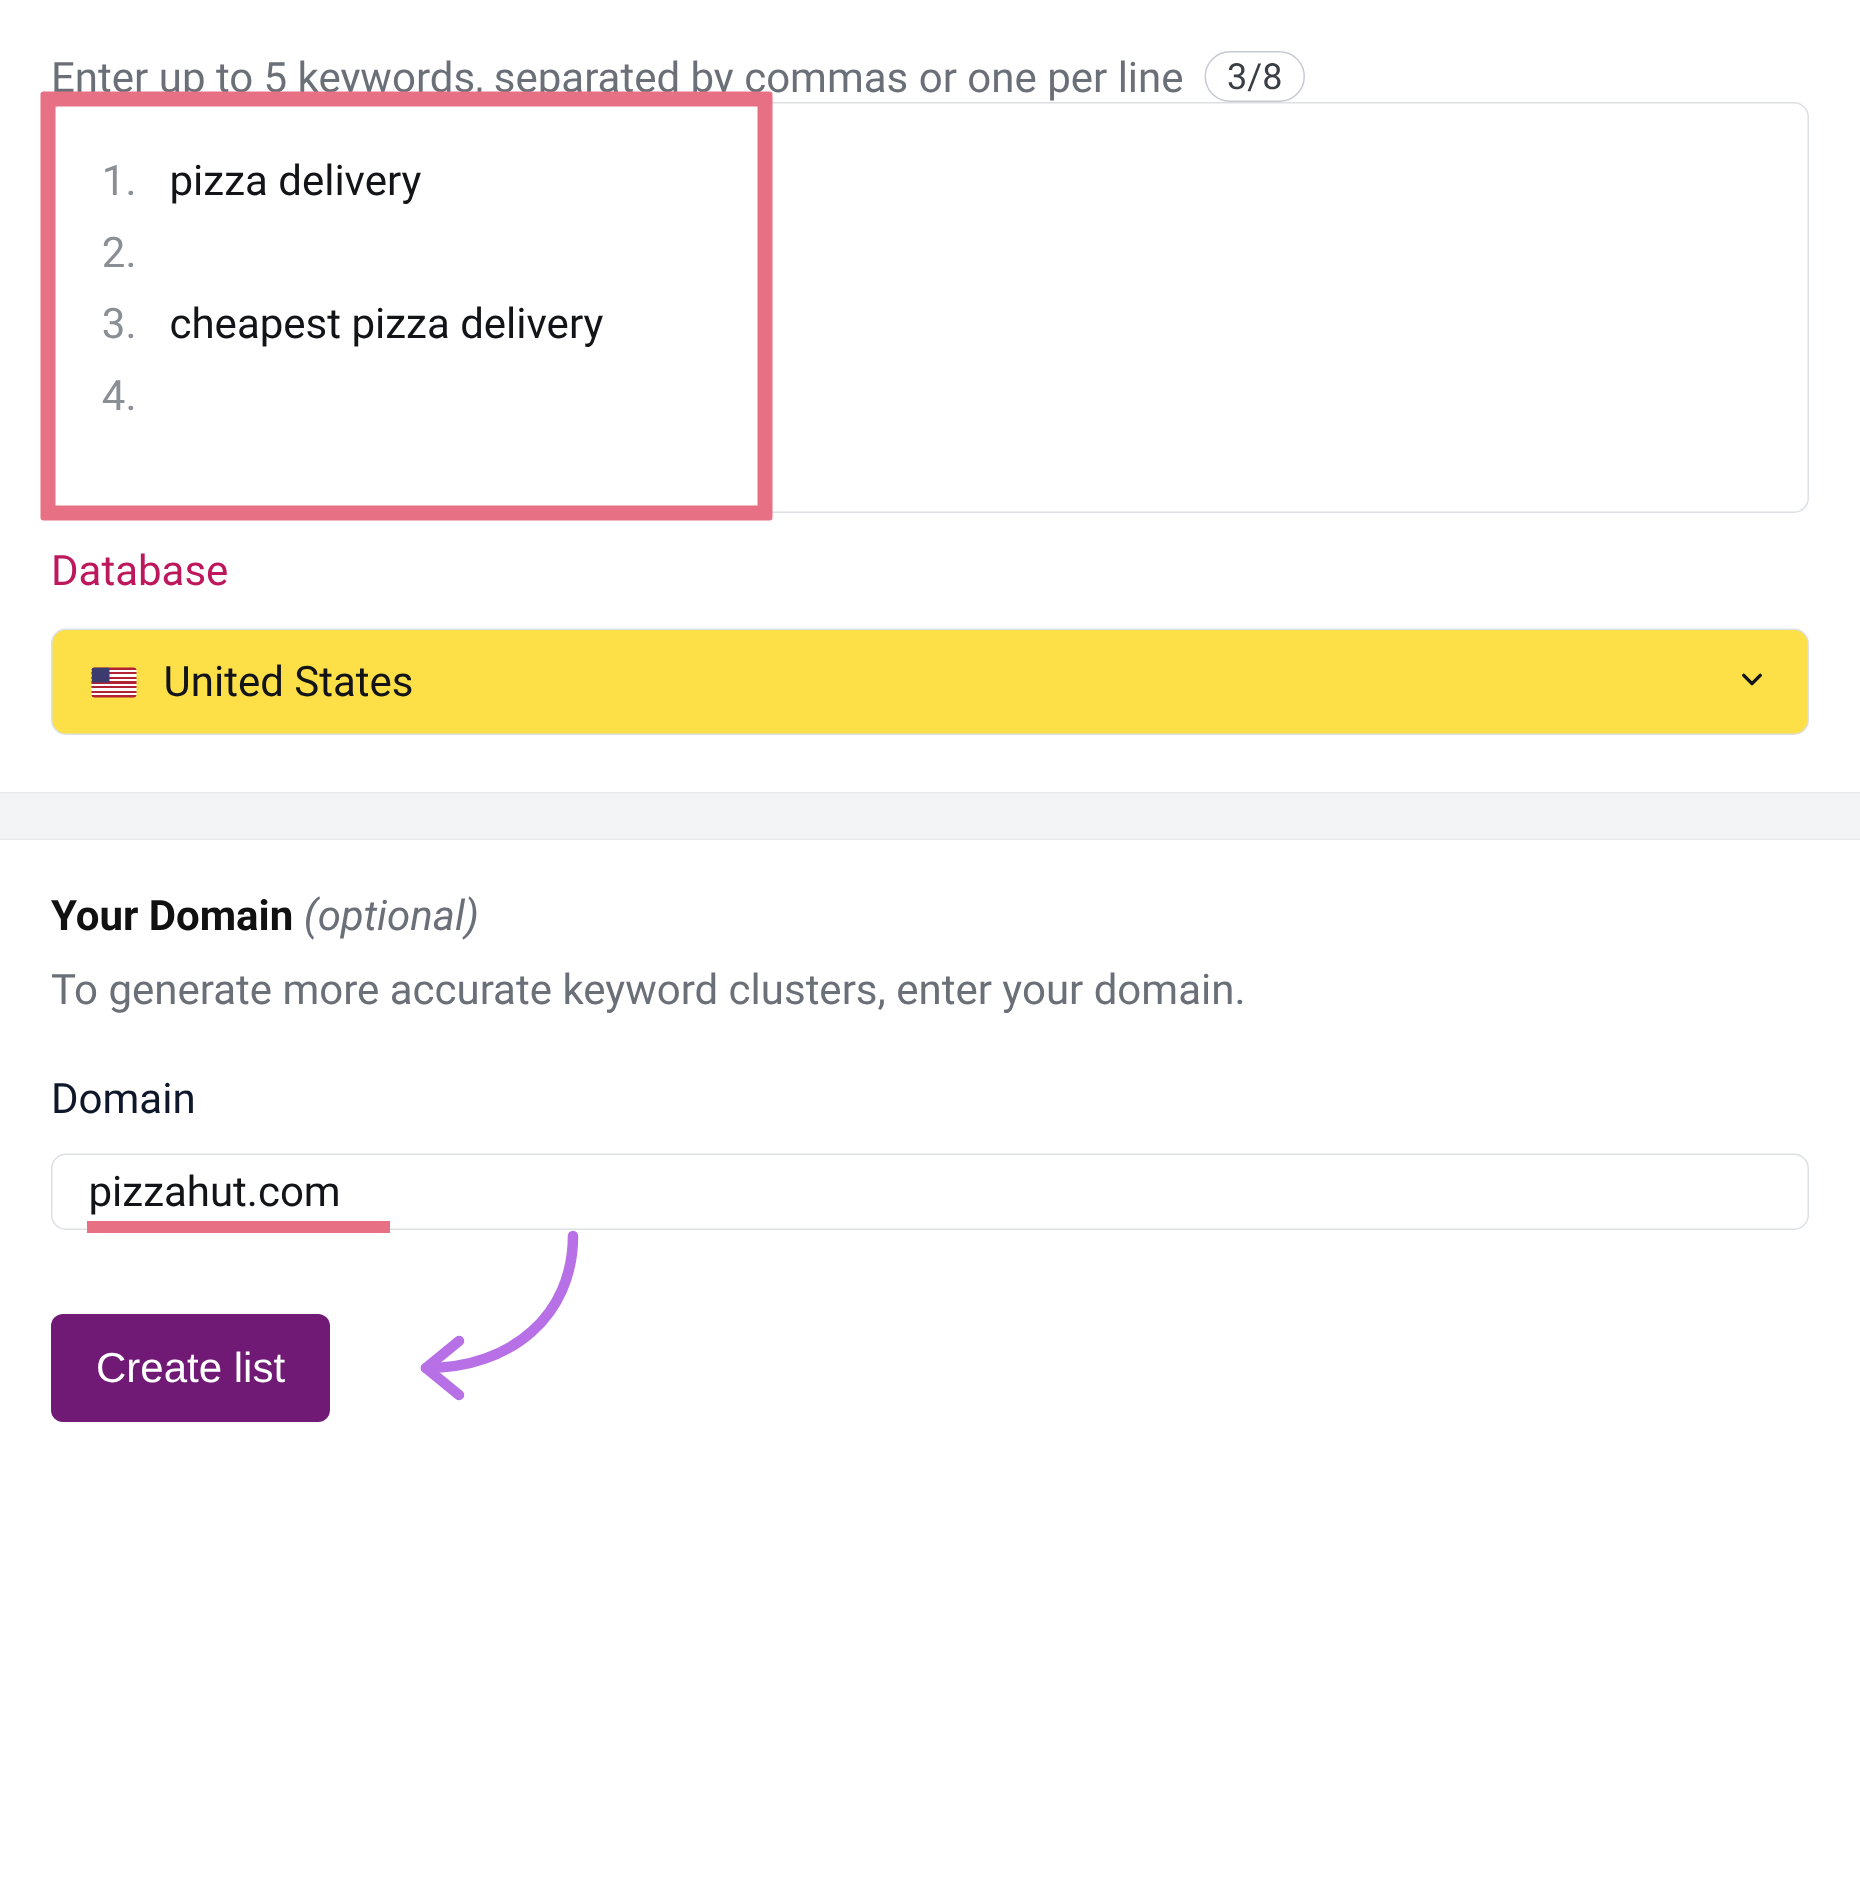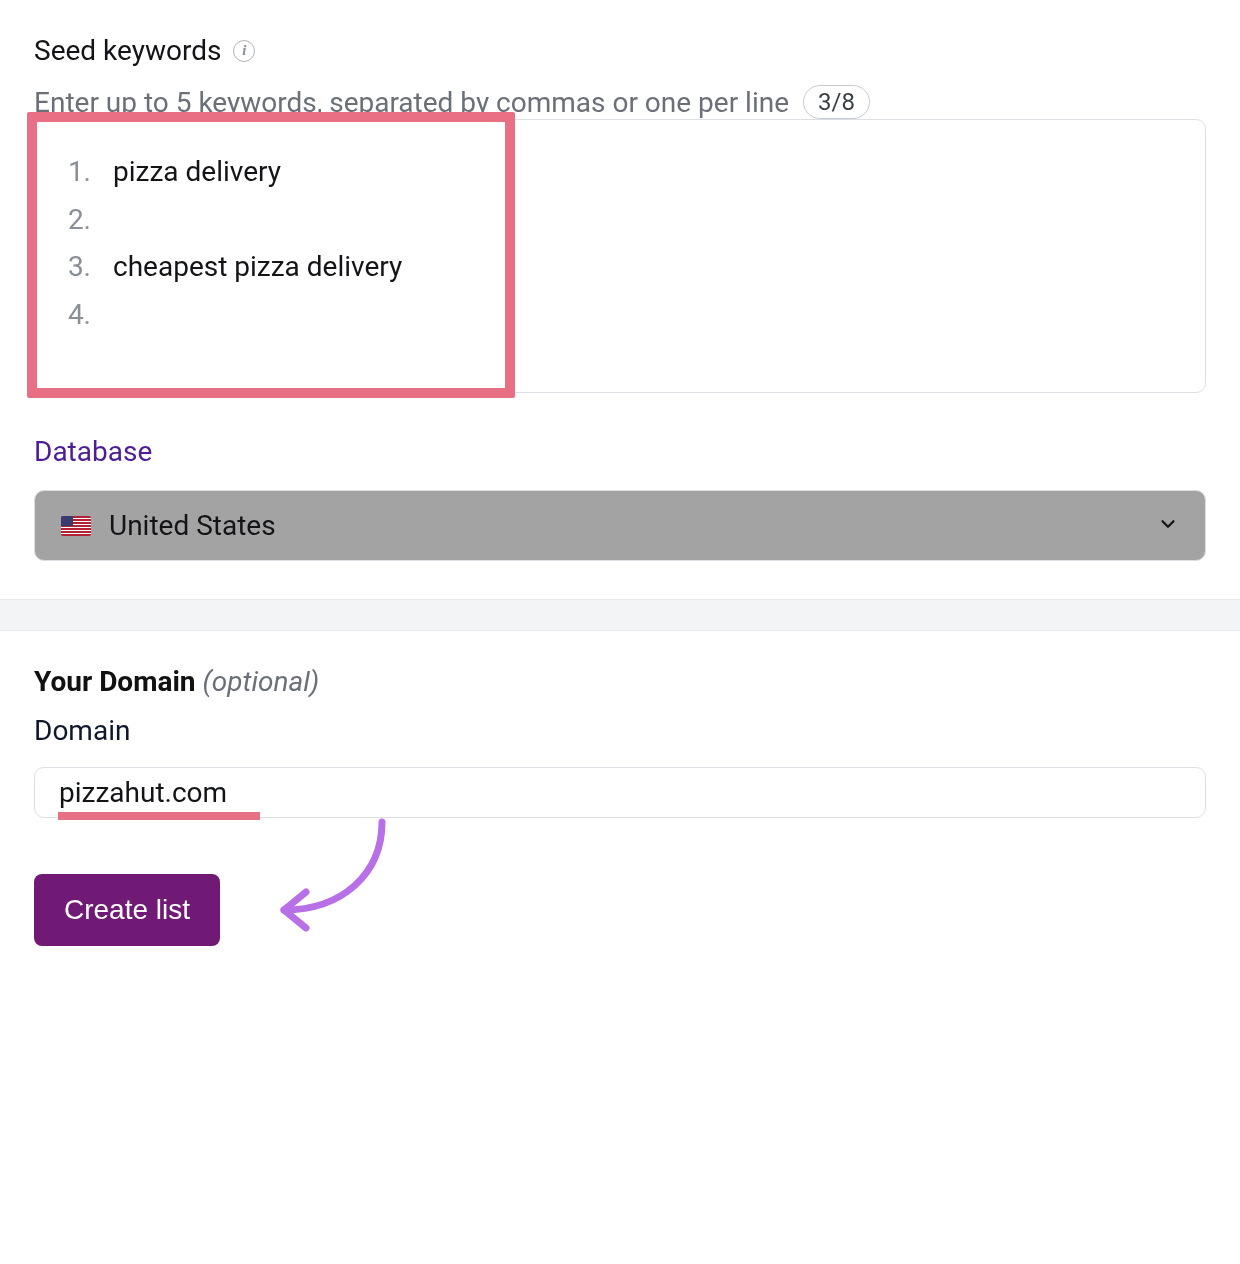--- a/index.html
+++ b/index.html
@@ -31,25 +31,25 @@
   }
   .highlight-overlay {
     position: absolute; left: -8px; top: -8px; width: 488px; height: 286px;
     border: 10px solid #e77085; border-radius: 2px; pointer-events: none;
   }
   .kw-list { list-style: none; }
   .kw-item { display: flex; align-items: baseline; gap: 22px; font-size: 28px; line-height: 1.7; }
   .kw-num { color: #8a8f96; min-width: 26px; text-align: right; }
   .kw-text { color: #121417; }
 
-  .db-label { font-size: 28px; color: #4c1d95; margin: 42px 0 22px 0; }
+  .db-label { font-size: 28px; color: #be185d; margin: 22px 0 22px 0; }
   .select-box {
     border: 1.5px solid #dcdfe4; border-radius: 10px;
     display: flex; align-items: center; padding: 18px 26px; gap: 18px;
-    cursor: pointer; background: #a3a3a3;
+    cursor: pointer; background: #fde047;
   }
   .flag {
     width: 30px; height: 20px; position: relative; overflow: hidden; border-radius: 2px;
     background: linear-gradient(to bottom,
       #b22234 0 7.7%, #fff 7.7% 15.4%, #b22234 15.4% 23.1%, #fff 23.1% 30.8%,
       #b22234 30.8% 38.5%, #fff 38.5% 46.2%, #b22234 46.2% 53.9%, #fff 53.9% 61.6%,
       #b22234 61.6% 69.3%, #fff 69.3% 77%, #b22234 77% 84.7%, #fff 84.7% 92.4%, #b22234 92.4% 100%);
   }
   .flag::before {
     content: ""; position: absolute; left: 0; top: 0; width: 40%; height: 54%;
@@ -81,24 +81,20 @@
   .create-btn {
     background: #701a75; color: #fff; border: none; border-radius: 8px;
     font-size: 28px; font-weight: 500; padding: 20px 30px; cursor: pointer;
   }
   .arrow-svg { position: absolute; left: 228px; top: -60px; pointer-events: none; }
 </style>
 </head>
 <body>
 
 <div class="section">
-  <div class="label-row">
-    <span class="seed-label">Seed keywords</span>
-    <span class="info-icon">i</span>
-  </div>
   <div class="helper-row">
     <span class="helper-text">Enter up to 5 keywords, separated by commas or one per line</span>
     <span class="count-pill">3/8</span>
   </div>
 
   <div class="keyword-box">
     <div class="highlight-overlay"></div>
     <ol class="kw-list">
       <li class="kw-item">
         <span class="kw-num">1.</span>
@@ -130,20 +126,21 @@
   </div>
 </div>
 
 <div class="divider"></div>
 
 <div class="section">
   <div class="your-domain-row">
     <span class="your-domain-bold">Your Domain</span>
     <span class="optional">(optional)</span>
   </div>
+  <div class="desc">To generate more accurate keyword clusters, enter your domain.</div>
   <div class="domain-label">Domain</div>
   <div class="input-wrap">
     <input class="input-box" value="pizzahut.com" style="">
     <div class="underline-highlight"></div>
   </div>
 
   <div class="btn-row">
     <svg class="arrow-svg" width="180" height="140" viewBox="0 0 180 140">
       <path d="M 120 8 C 120 60, 80 96, 22 96" stroke="#b770e6" stroke-width="7" fill="none" stroke-linecap="round"></path>
       <path d="M 22 96 L 44 78 M 22 96 L 44 114" stroke="#b770e6" stroke-width="7" fill="none" stroke-linecap="round"></path>

